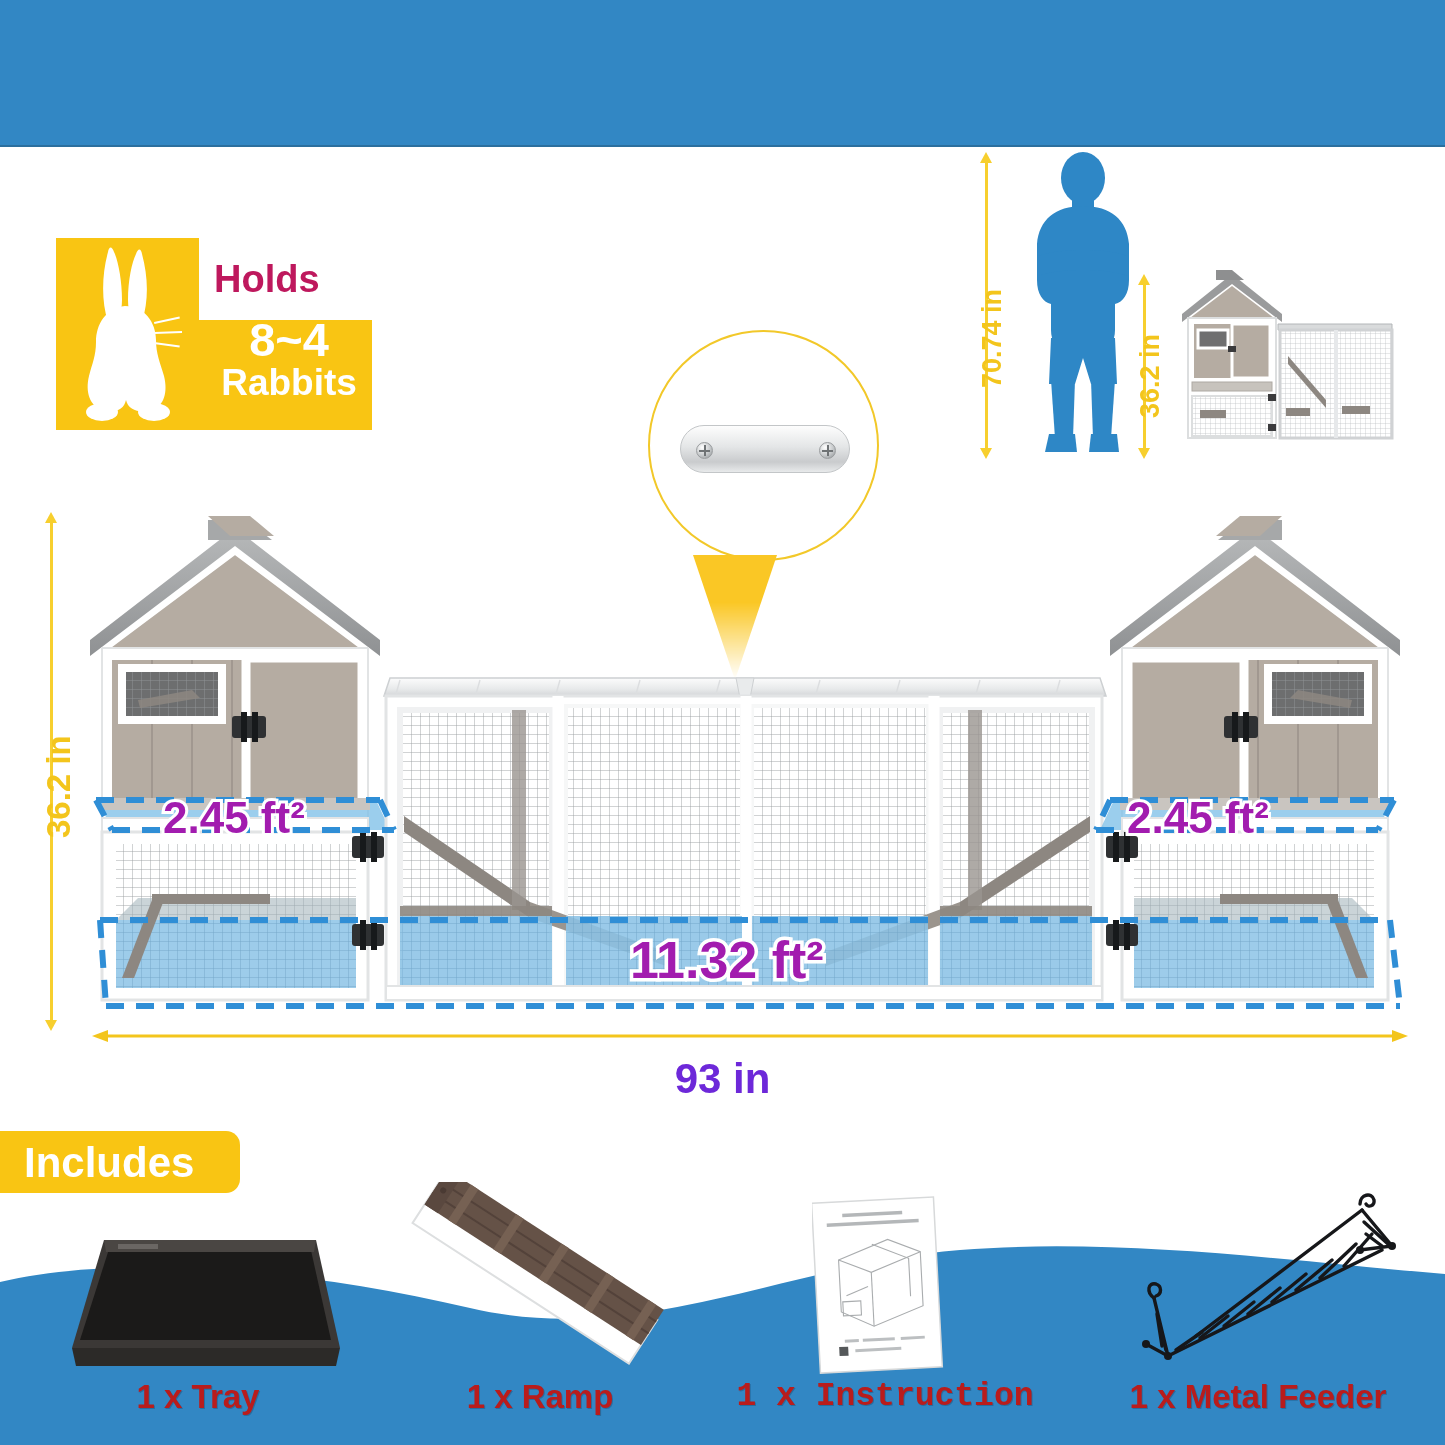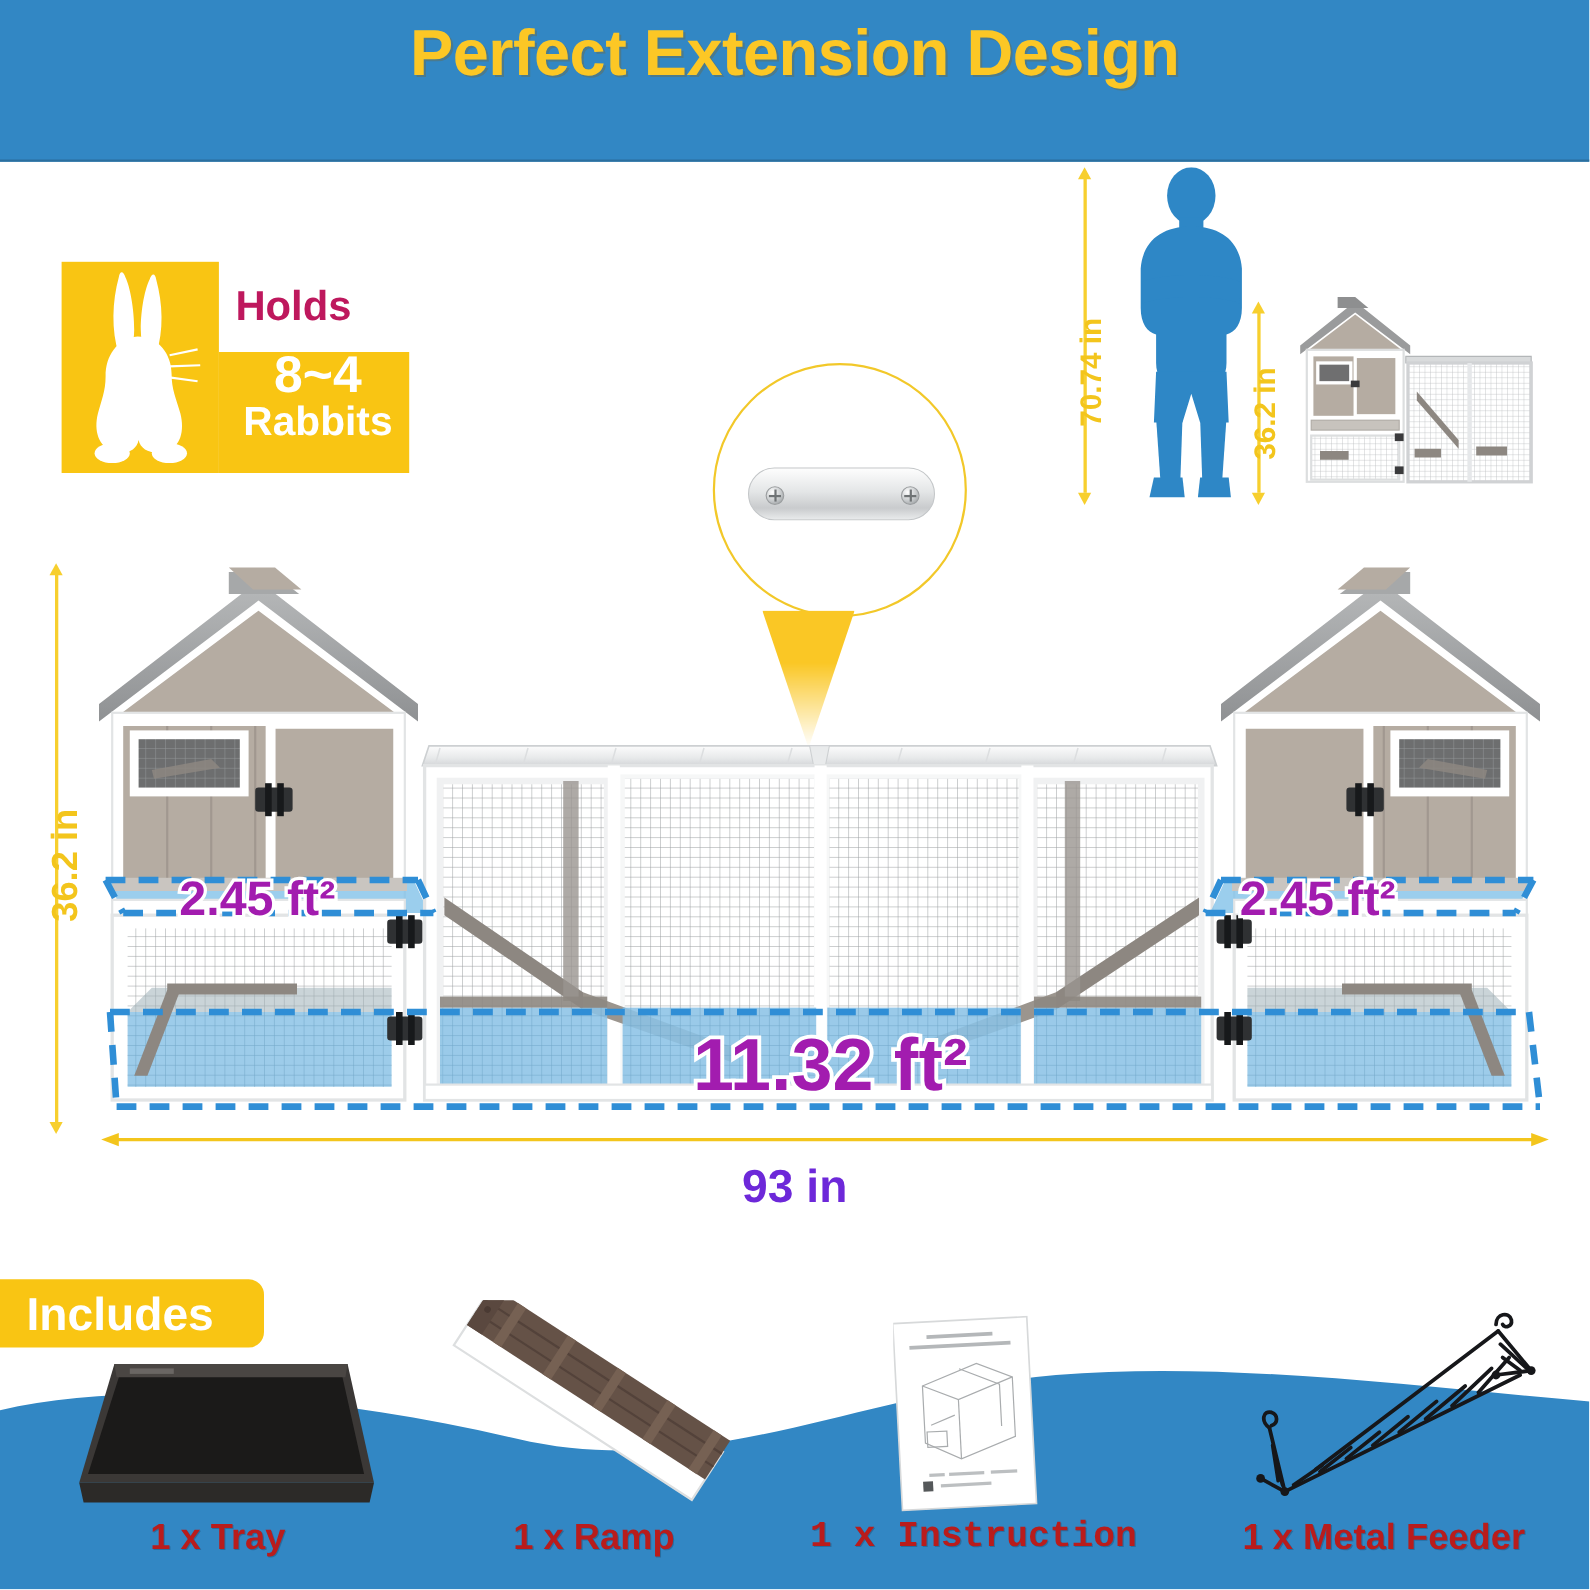--- a/index.html
+++ b/index.html
@@ -104,52 +104,50 @@
   
   .product { position:absolute; left:60px; top:500px; width:1370px; height:545px; }
 
   
   .area-label {
     position:absolute;
     font-size:44px; font-weight:bold; color:#a21caf;
     -webkit-text-stroke:6px #fff; paint-order:stroke fill;
     white-space:nowrap;
   }
-  .area-label-big { font-size:67px; -webkit-text-stroke:7px #fff; }
+  .area-label-big { font-size:52px; -webkit-text-stroke:7px #fff; }
 
   .dim-93 {
     position:absolute; left:0; top:1055px; width:1445px; text-align:center;
     font-size:42px; font-weight:bold; color:#6d28d9;
   }
 
   
   .includes-badge {
     position:absolute; left:0; top:1131px; width:240px; height:62px;
     background:#f9c513;
     border-radius:0 14px 14px 0;
-    margin-top:32px;
   }
   .includes-badge span {
     position:absolute; left:24px; top:8px;
     font-size:42px; font-weight:bold; color:#ffffff;
   }
   .wave { position:absolute; left:0; top:1240px; width:1445px; height:205px; }
 
   .item-label {
     position:absolute; width:360px; text-align:center;
     font-size:33px; font-weight:bold; color:#b91c1c;
     text-shadow:1px 1px 0 rgba(20,60,95,.35);
   }
   svg { display:block; }
 </style>
 </head>
 <body>
 
 <div class="header">
-  <div class="header-title">Perfect Extension Design</div>
 </div>
 
 <div class="rabbit-badge">
   <div class="rb-blk-left"></div>
   <div class="rb-blk-right"></div>
   <svg class="rabbit-svg" width="120" height="180" viewBox="0 0 120 180">
     <g fill="#ffffff">
 
       <path d="M40 8 C34 30 33 56 40 78 C48 80 54 72 54 56 C54 36 50 16 46 8 C44 2 41 2 40 8 Z"></path>
       <path d="M74 10 C80 32 81 56 74 78 C66 80 60 72 60 56 C60 36 64 18 68 10 C70 4 73 4 74 10 Z"></path>

